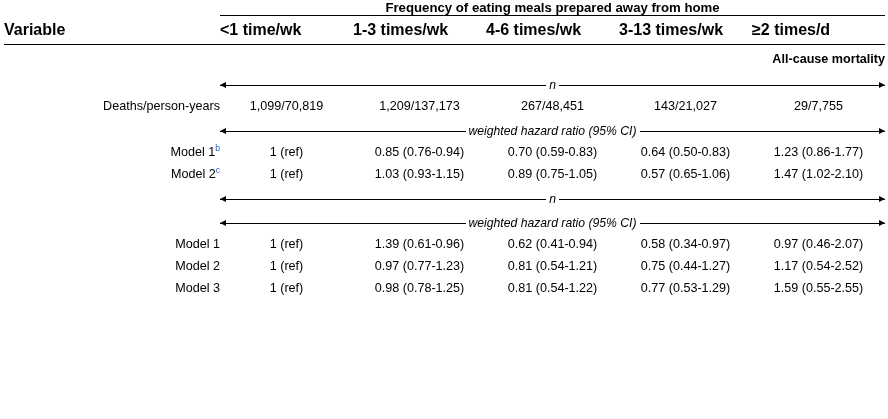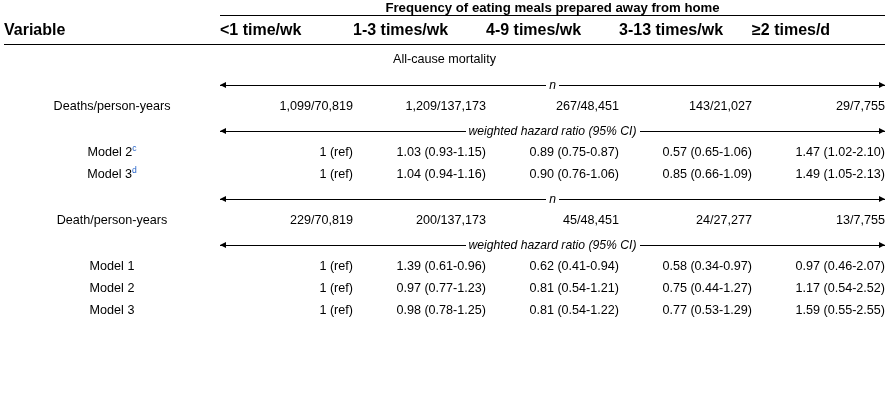--- a/index.html
+++ b/index.html
@@ -48,31 +48,31 @@
     font-size: 16px;
     padding: 5px 0 5px 0;
     text-align: left;
     vertical-align: bottom;
     border-bottom: 1.4px solid #000;
   }
   .colhead.var {
     padding-left: 0;
   }
   .section {
-    font-weight: normal;
+    font-weight: bold;
     padding: 7px 0 5px 0;
-    text-align: center;
+    text-align: right;
   }
   .datarow td {
     padding: 4px 0 4px 0;
+    text-align: center;
+    vertical-align: baseline;
+  }
+  .datarow td.var {
     text-align: right;
-    vertical-align: baseline;
-  }
-  .datarow td.var {
-    text-align: center;
   }
   .arrow-row td {
     padding: 6px 0 2px 0;
   }
   .arrow-cell {
     position: relative;
     height: 16px;
   }
   .arrowline {
     position: relative;
@@ -140,21 +140,21 @@
     <tbody>
         <tr class="spanner-row">
       <td class="rule-top-left"></td>
       <td class="spanner" colspan="5">Frequency of eating meals prepared away from home</td>
     </tr>
 
     <tr>
       <td class="colhead var">Variable</td>
       <td class="colhead">&lt;1 time/wk</td>
       <td class="colhead">1-3 times/wk</td>
-      <td class="colhead">4-9 times/wk</td>
+      <td class="colhead">4-6 times/wk</td>
       <td class="colhead">3-13 times/wk</td>
       <td class="colhead">≥2 times/d</td>
     </tr>
 
     <tr>
       <td class="section" colspan="6">All-cause mortality</td>
     </tr>
 
     <tr class="arrow-row">
       <td></td>
@@ -178,58 +178,50 @@
     <tr class="arrow-row">
       <td></td>
       <td class="arrow-cell" colspan="5">
         <div class="arrowline">
           <span class="bar"></span>
           <span class="lbl">weighted hazard ratio (95% CI)</span>
         </div>
       </td>
     </tr>
 
+    <tr class="datarow">
+      <td class="var"><span>Model 1</span><sup class="blue">b</sup></td>
+      <td>1 (ref)</td>
+      <td>0.85 (0.76-0.94)</td>
+      <td>0.70 (0.59-0.83)</td>
+      <td>0.64 (0.50-0.83)</td>
+      <td>1.23 (0.86-1.77)</td>
+    </tr>
 
     <tr class="datarow">
       <td class="var"><span>Model 2</span><sup class="blue">c</sup></td>
       <td>1 (ref)</td>
       <td>1.03 (0.93-1.15)</td>
-      <td>0.89 (0.75-0.87)</td>
+      <td>0.89 (0.75-1.05)</td>
       <td>0.57 (0.65-1.06)</td>
       <td>1.47 (1.02-2.10)</td>
     </tr>
 
-    <tr class="datarow">
-      <td class="var"><span>Model 3</span><sup class="blue">d</sup></td>
-      <td>1 (ref)</td>
-      <td>1.04 (0.94-1.16)</td>
-      <td>0.90 (0.76-1.06)</td>
-      <td>0.85 (0.66-1.09)</td>
-      <td>1.49 (1.05-2.13)</td>
-    </tr>
 
 
     <tr class="arrow-row">
       <td></td>
       <td class="arrow-cell" colspan="5">
         <div class="arrowline">
           <span class="bar"></span>
           <span class="lbl">n</span>
         </div>
       </td>
     </tr>
 
-    <tr class="datarow">
-      <td class="var">Death/person-years</td>
-      <td>229/70,819</td>
-      <td>200/137,173</td>
-      <td>45/48,451</td>
-      <td>24/27,277</td>
-      <td>13/7,755</td>
-    </tr>
 
     <tr class="arrow-row">
       <td></td>
       <td class="arrow-cell" colspan="5">
         <div class="arrowline">
           <span class="bar"></span>
           <span class="lbl">weighted hazard ratio (95% CI)</span>
         </div>
       </td>
     </tr>

